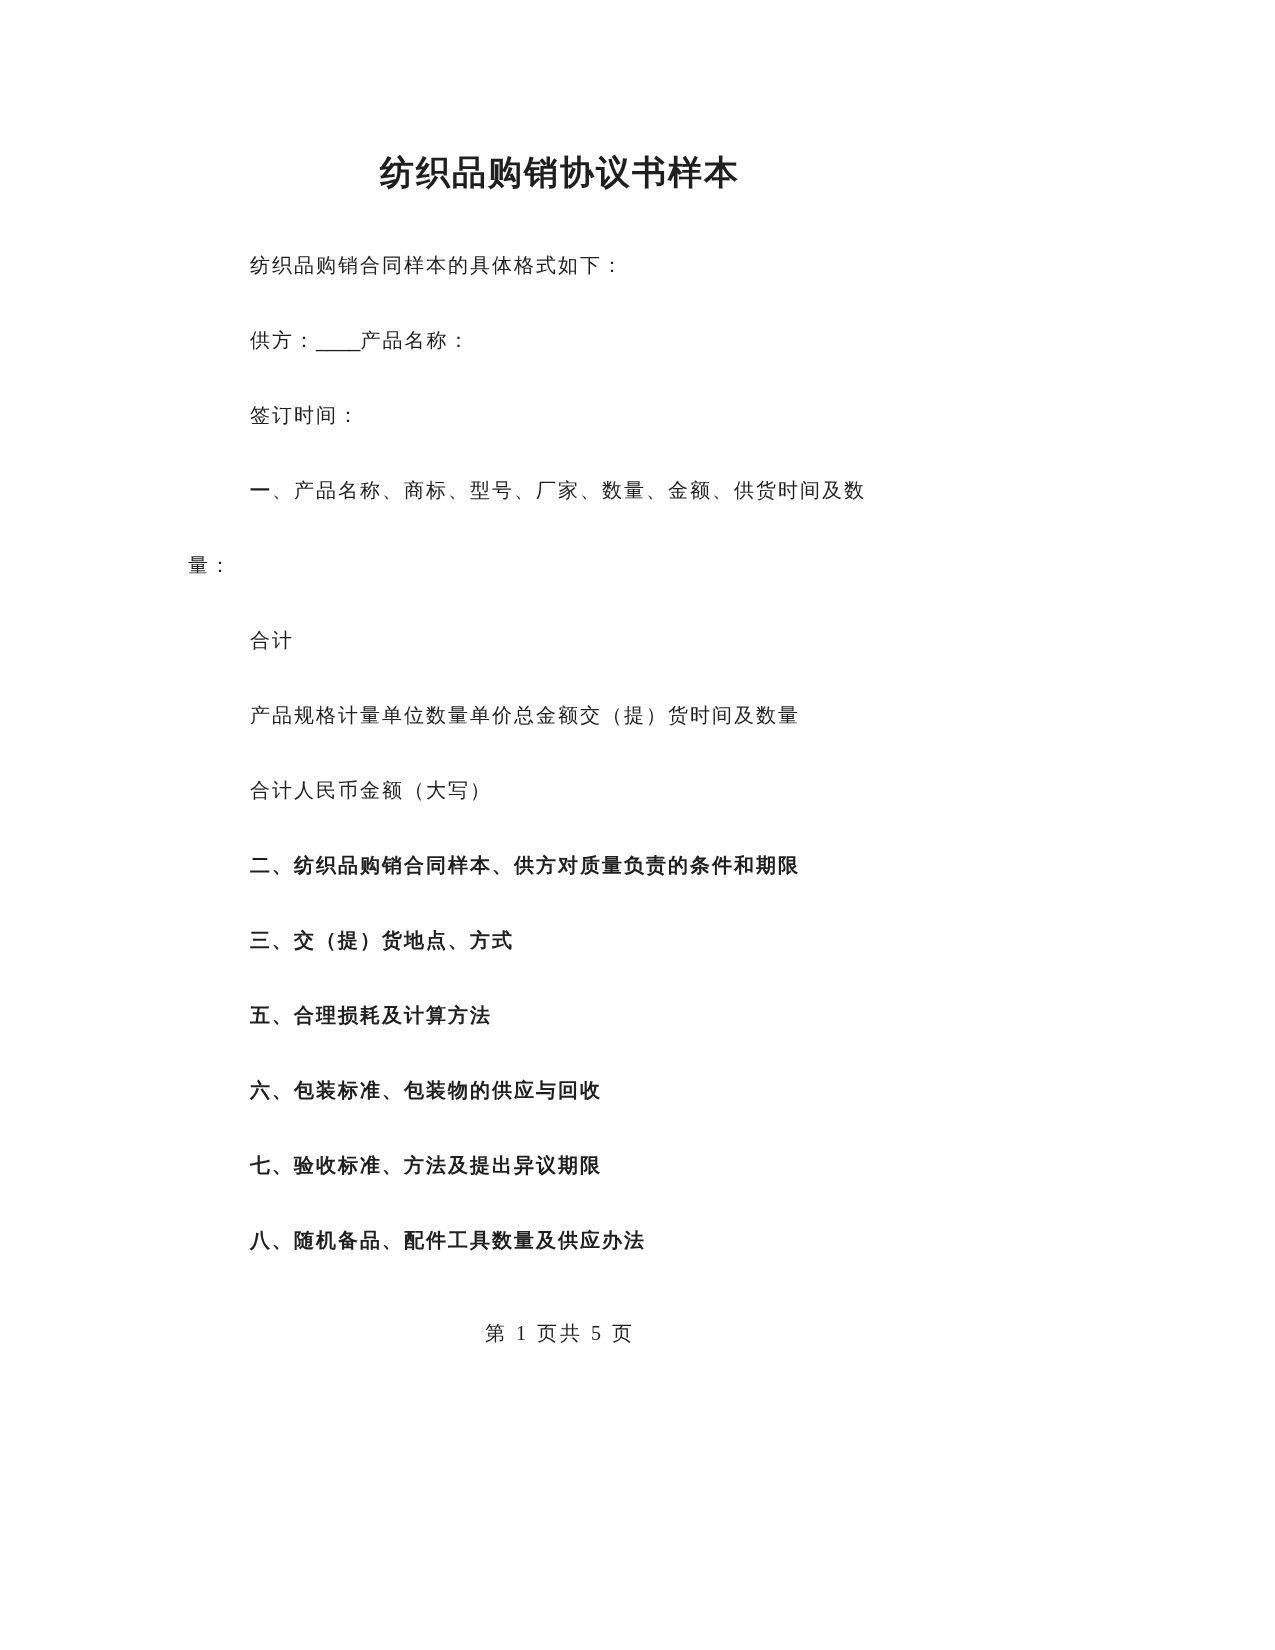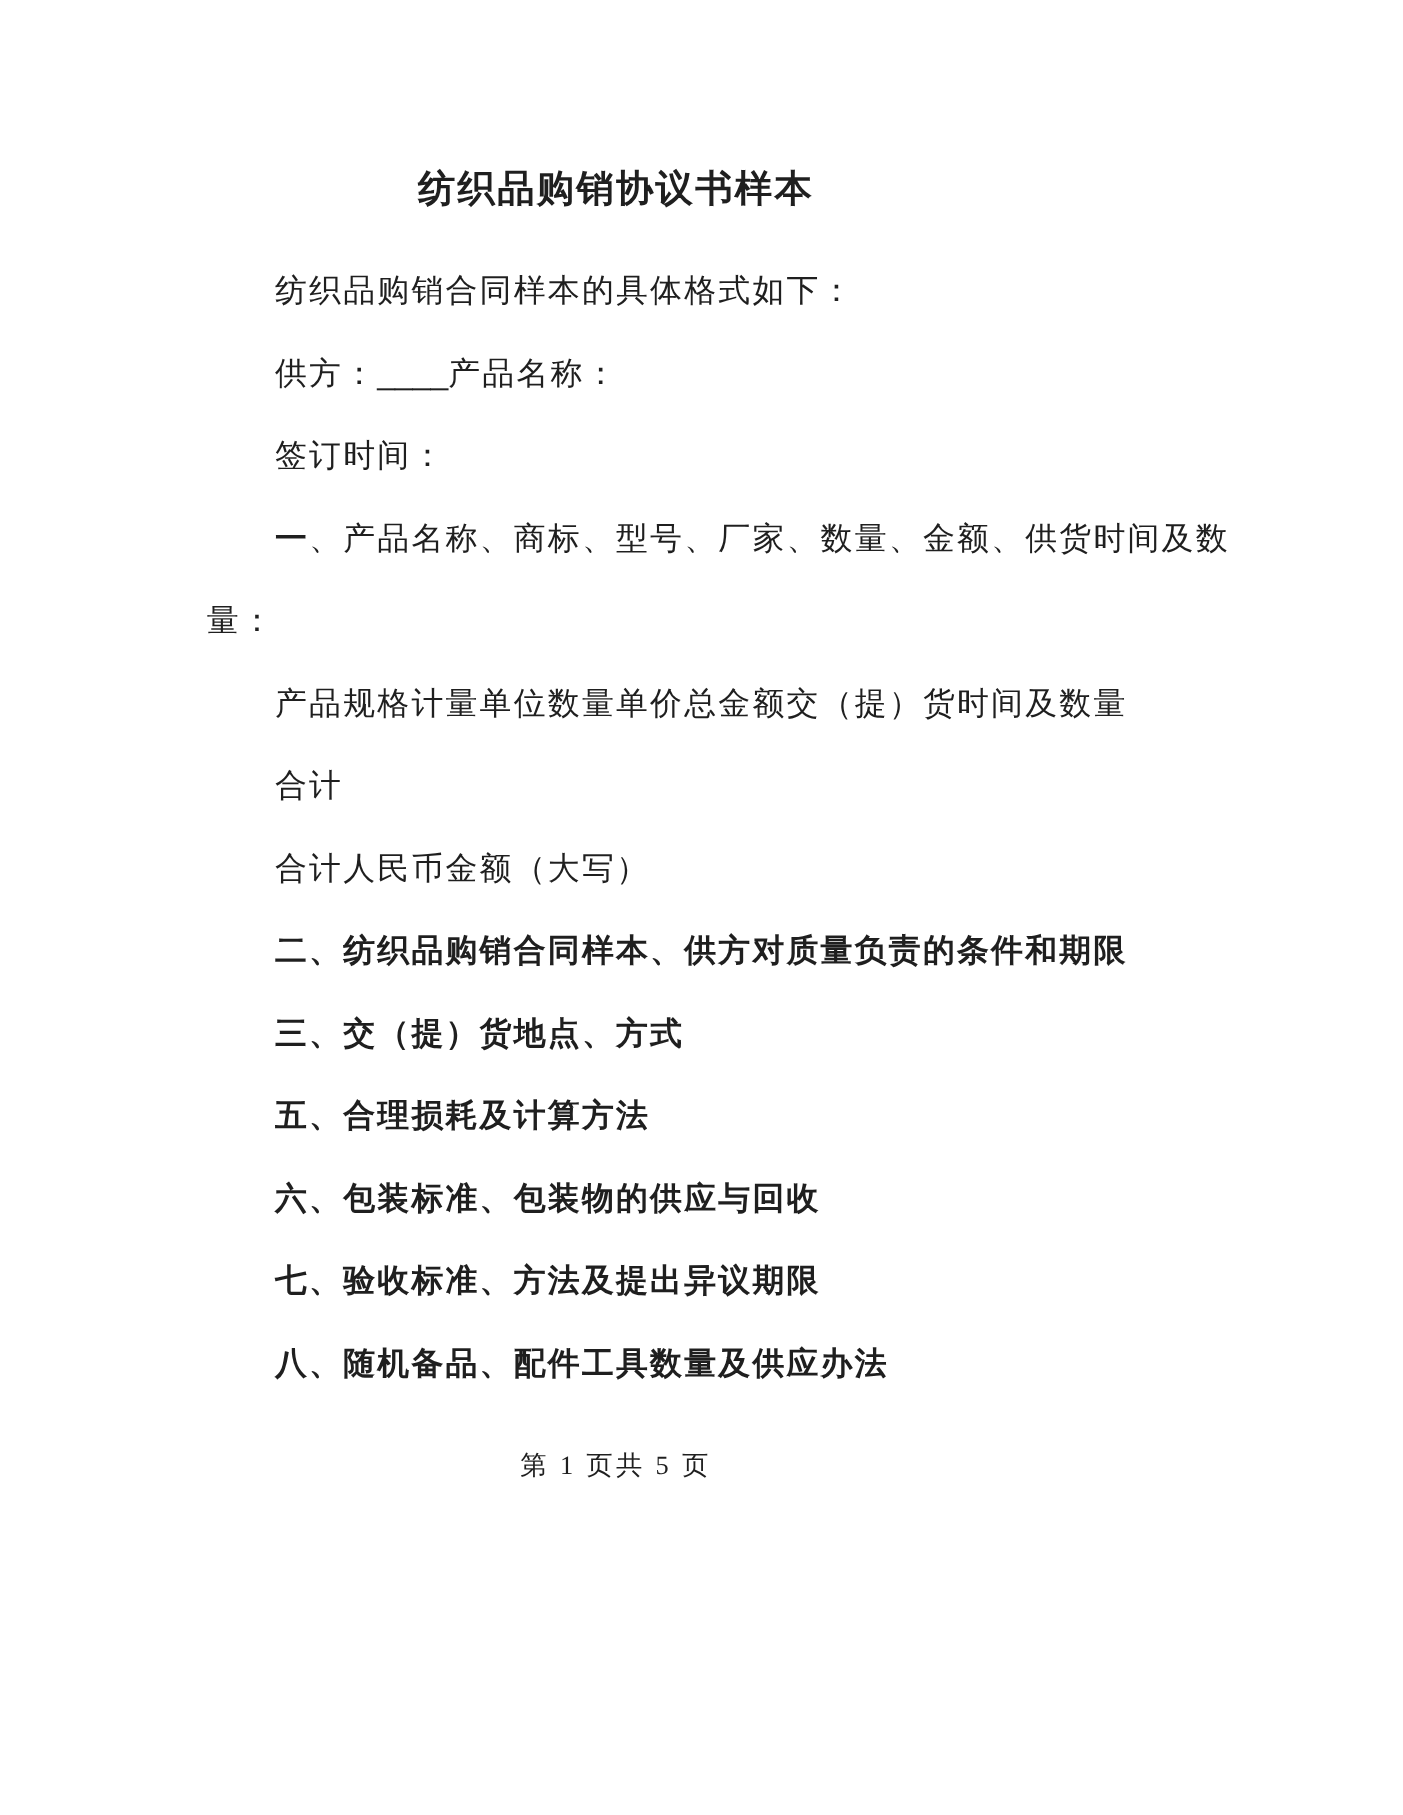--- a/index.html
+++ b/index.html
@@ -23,53 +23,53 @@
     line-height: 40px;
     text-align: center;
     letter-spacing: 2px;
     
     margin-left: -9px;
   }
   .doc-lines {
     margin-top: 36px;
   }
   .line {
-    font-size: 29px;
+    font-size: 20px;
     line-height: 75px;
     letter-spacing: 2px;
     white-space: nowrap;
     font-weight: normal;
   }
   .line.indent { padding-left: 62px; }
   .seg-bold { font-weight: bold; }
   .seg-blank { letter-spacing: 0; }
   .doc-footer {
     margin-top: 37px;
     font-family: "Liberation Serif", "DejaVu Serif", serif;
-    font-size: 24px;
+    font-size: 20px;
     line-height: 36px;
     text-align: center;
     letter-spacing: 3px;
     margin-left: -9px;
   }
 </style>
 </head>
 <body>
 
 <div class="page">
   <div class="doc-title">纺织品购销协议书样本</div>
 
   <div class="doc-lines" id="doc-body">
       <div class="line indent"><span class="">纺织品购销合同样本的具体格式如下：</span></div>
       <div class="line indent"><span class="">供方：</span><span class="seg-blank">____</span><span class="">产品名称：</span></div>
       <div class="line indent"><span class="">签订时间：</span></div>
       <div class="line indent"><span class="seg-bold ">一</span><span class="">、产品名称、商标、型号、厂家、数量、金额、供货时间及数</span></div>
       <div class="line"><span class="">量：</span></div>
+      <div class="line indent"><span class="">合计</span></div>
       <div class="line indent"><span class="">产品规格计量单位数量单价总金额交（提）货时间及数量</span></div>
-      <div class="line indent"><span class="">合计</span></div>
       <div class="line indent"><span class="">合计人民币金额（大写）</span></div>
       <div class="line indent"><span class="seg-bold ">二、纺织品购销合同样本、供方对质量负责的条件和期限</span></div>
       <div class="line indent"><span class="seg-bold ">三、交（提）货地点、方式</span></div>
       <div class="line indent"><span class="seg-bold ">五、合理损耗及计算方法</span></div>
       <div class="line indent"><span class="seg-bold ">六、包装标准、包装物的供应与回收</span></div>
       <div class="line indent"><span class="seg-bold ">七、验收标准、方法及提出异议期限</span></div>
       <div class="line indent"><span class="seg-bold ">八、随机备品、配件工具数量及供应办法</span></div>
     </div>
 
   <div class="doc-footer">第 1 页共 5 页</div>

